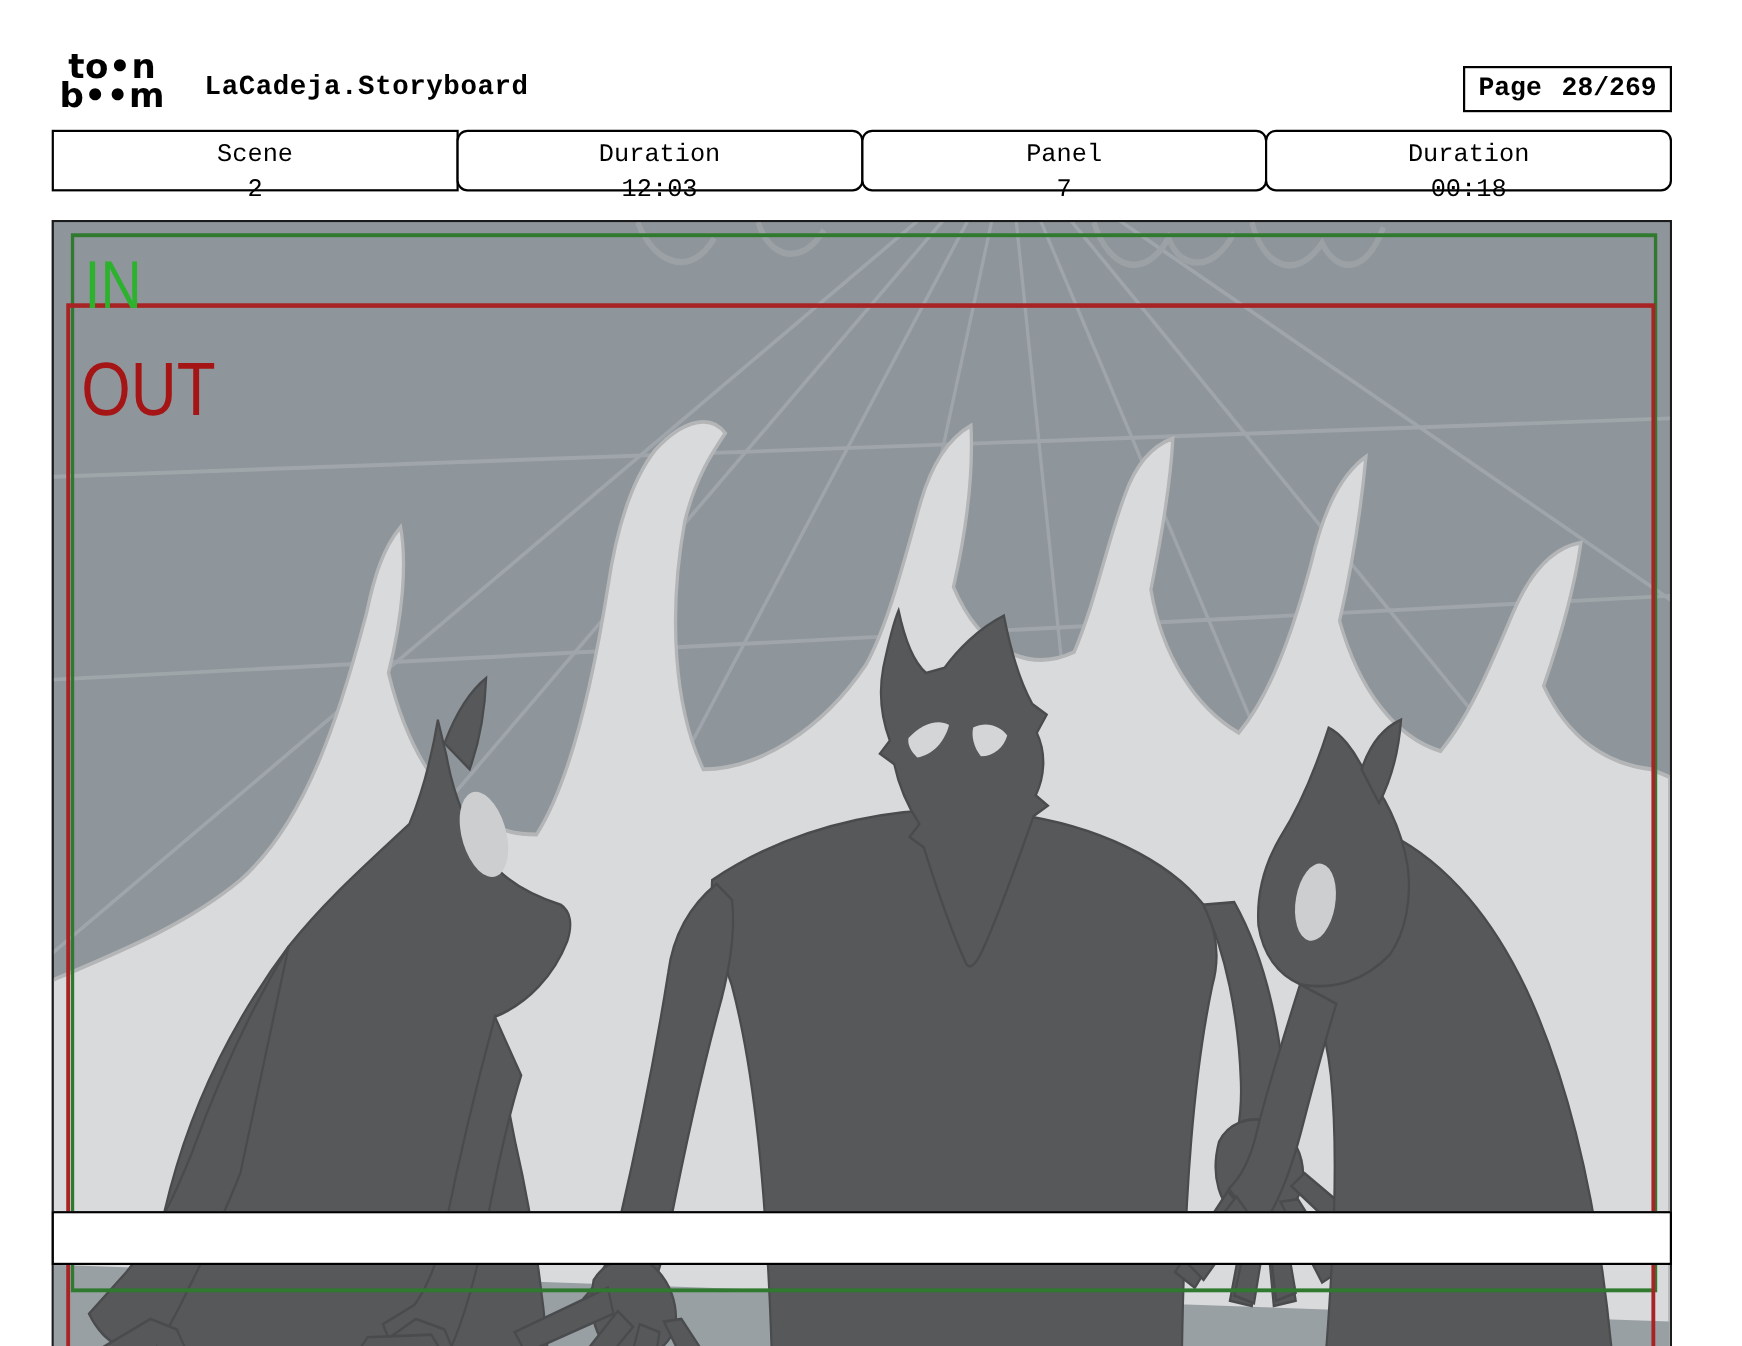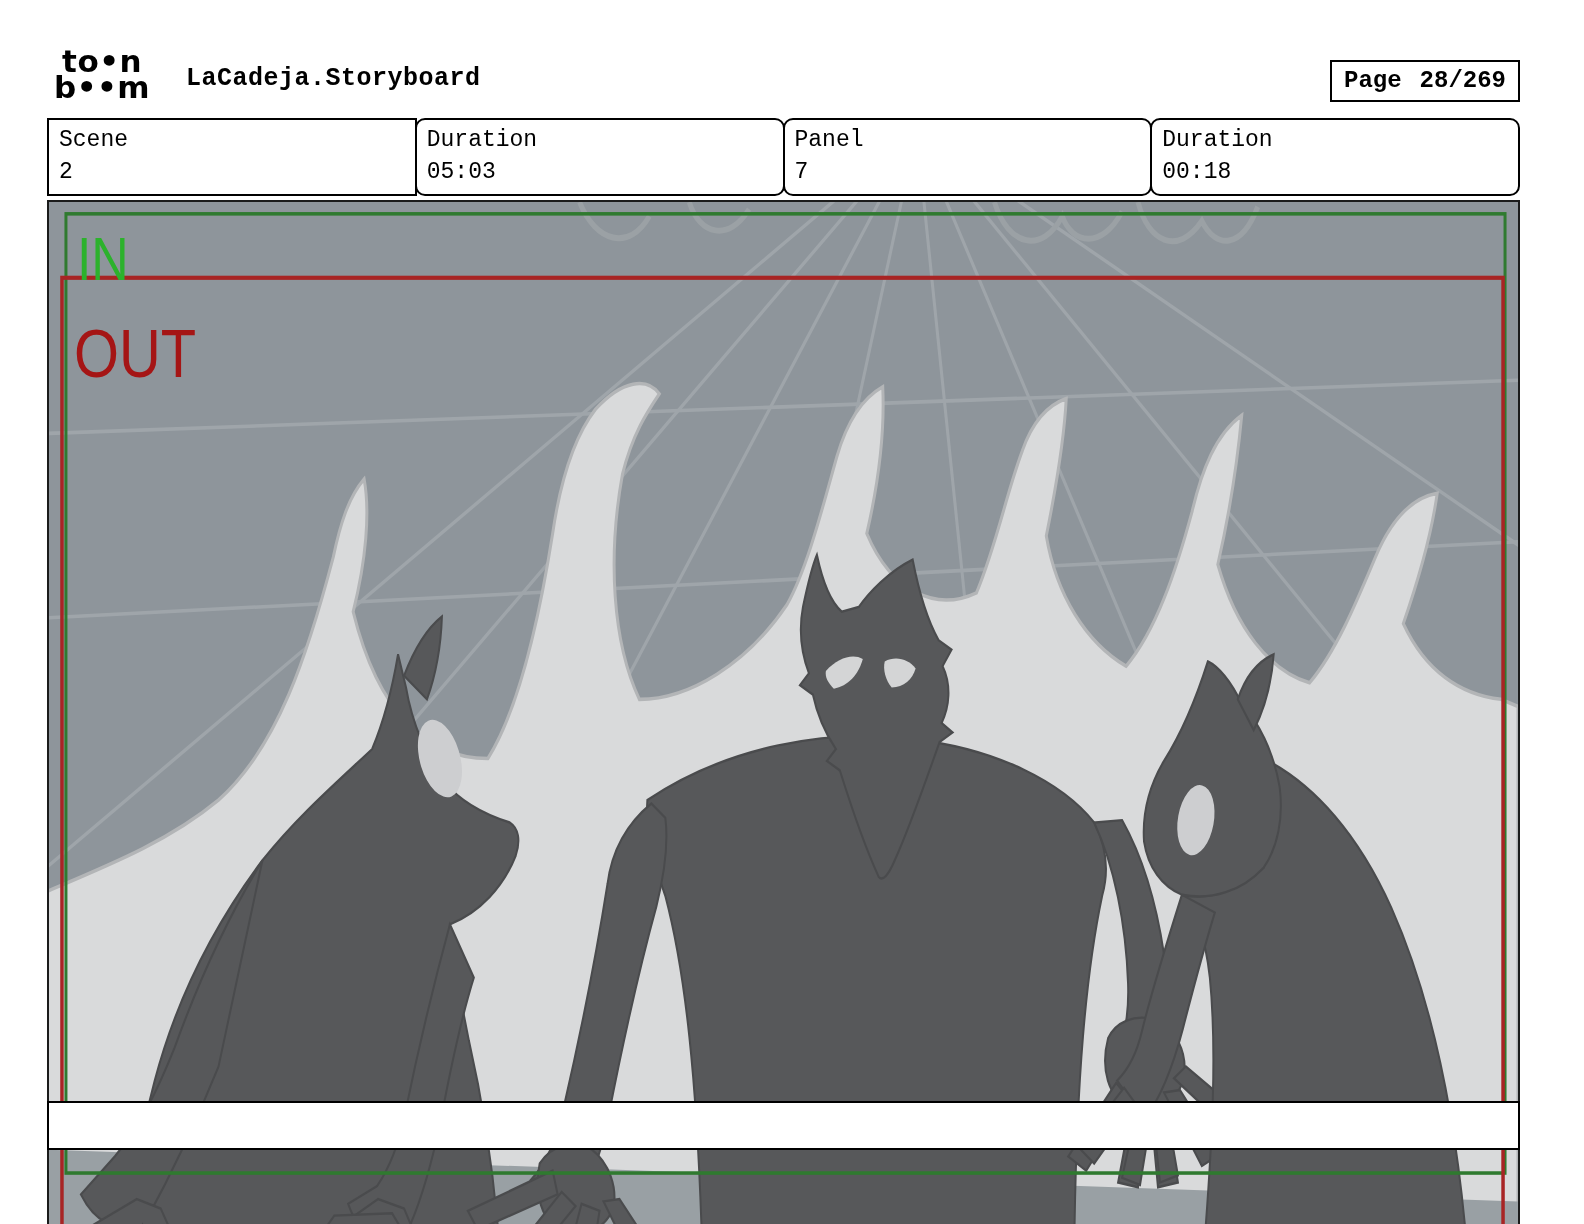--- a/index.html
+++ b/index.html
@@ -19,23 +19,23 @@
   .page-box{
     position:absolute;top:60px;right:64px;width:190px;height:42px;
     box-sizing:border-box;border:2px solid #000;
     padding:6px 12px;display:flex;justify-content:space-between;align-items:flex-end;
     font-size:24px;font-weight:bold;
   }
   .info-row{
     position:absolute;left:47px;top:118px;width:1473px;display:flex;
   }
   .info-cell{
-    flex:1;box-sizing:border-box;height:78px;
+    flex:1;box-sizing:border-box;height:56px;
     border:2px solid #000;padding:4px 10px;
-    font-size:23px;line-height:32px;background:#fff;
+    font-size:23px;line-height:32px;background:#fff;text-align:center;
   }
   .info-cell:not(:first-child){margin-left:-2px;border-radius:10px;}
   .panel{
     position:absolute;left:47px;top:200px;width:1473px;height:1052px;
     box-sizing:border-box;border:2px solid #1b1b1b;background:#8e959b;
   }
   .panel svg{display:block;width:100%;height:100%;}
   .caption-box{
     position:absolute;left:47px;top:1101px;width:1473px;height:49px;
     box-sizing:border-box;border:2px solid #000;background:#fff;
@@ -57,21 +57,21 @@
   </div>
 </header>
 
 <div class="info-row">
   <div class="info-cell">
     <div>Scene</div>
     <div>2</div>
   </div>
   <div class="info-cell">
     <div>Duration</div>
-    <div>05:03</div>
+    <div>12:03</div>
   </div>
   <div class="info-cell">
     <div>Panel</div>
     <div>7</div>
   </div>
   <div class="info-cell">
     <div>Duration</div>
     <div>00:18</div>
   </div>
 </div>

